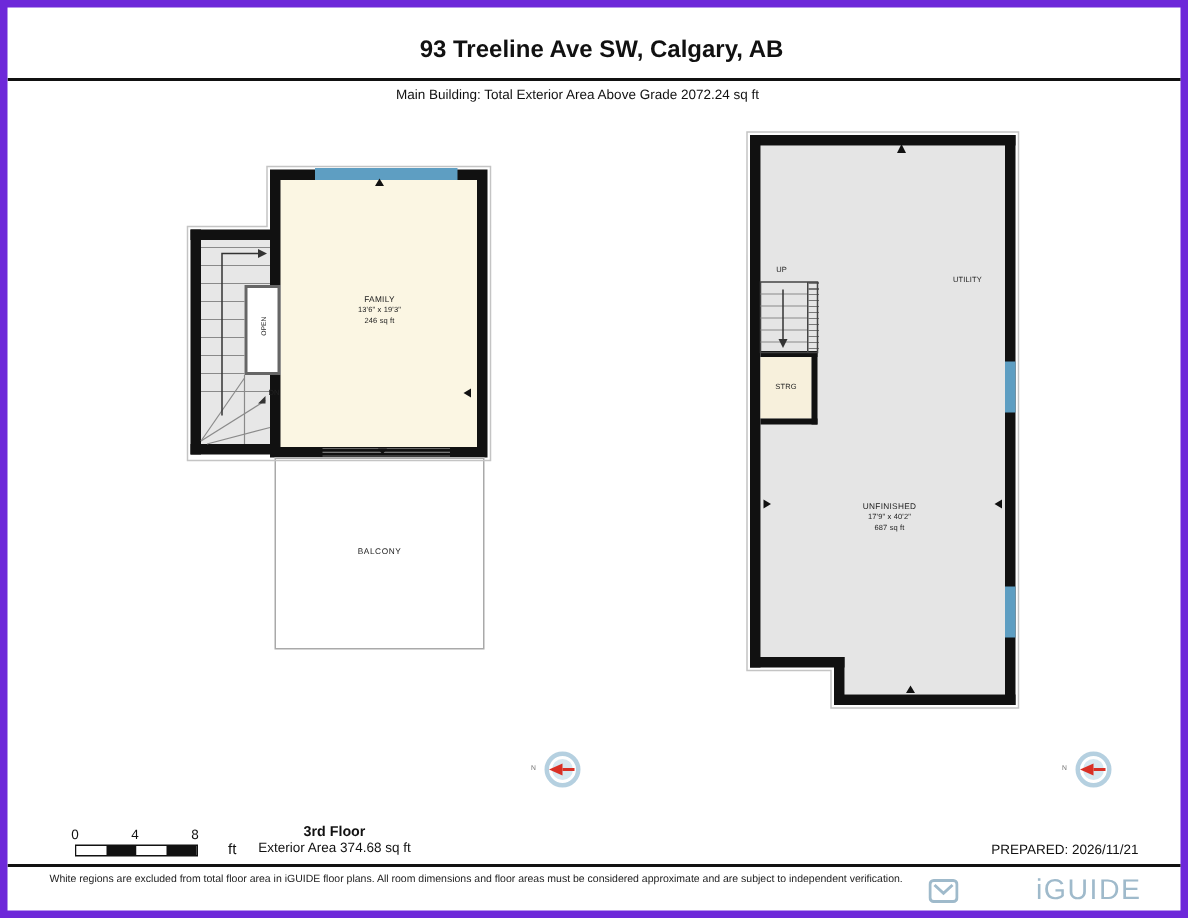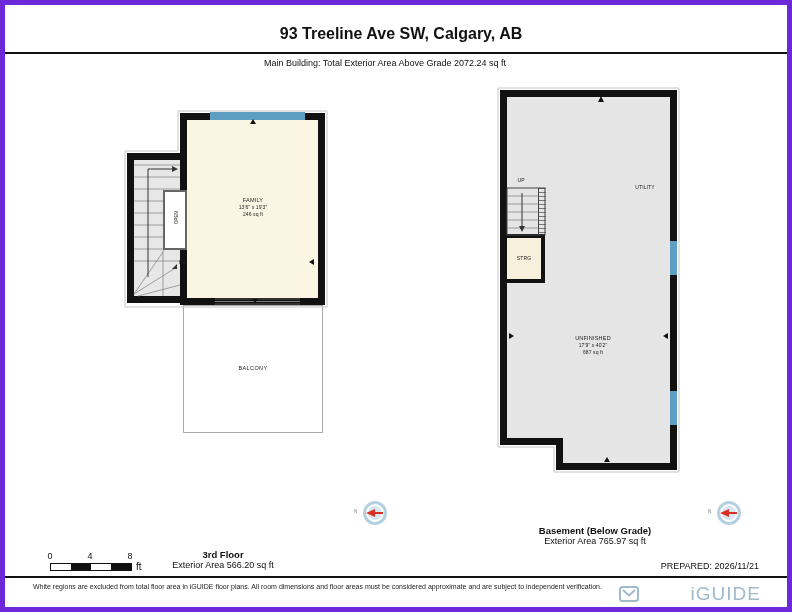--- a/index.html
+++ b/index.html
@@ -148,37 +148,33 @@
   <div class="compass" style="left:712px;top:496px;">
     <span class="nlab">N</span>
     <div class="ring"></div>
     <div class="disc"></div>
     <div class="tri"></div>
     <div class="tail"></div>
   </div>
 
   <div class="abs ctr" style="left:118px;top:520px;width:200px;margin-top:24px;">
     <div class="caption-title">3rd Floor</div>
-    <div class="caption-sub">Exterior Area 566.20 sq ft</div>
-  </div>
-  <div class="abs ctr" style="left:490px;top:520px;width:200px;">
-    <div class="caption-title">Basement (Below Grade)</div>
-    <div class="caption-sub">Exterior Area 765.97 sq ft</div>
+    <div class="caption-sub">Exterior Area 374.68 sq ft</div>
   </div>
 
   <div class="abs ctr" style="left:38px;top:546px;width:14px;font-size:9px;">0</div>
   <div class="abs ctr" style="left:78px;top:546px;width:14px;font-size:9px;">4</div>
   <div class="abs ctr" style="left:118px;top:546px;width:14px;font-size:9px;">8</div>
   <div class="scalebar">
     <i style="background:#fff;"></i>
       <i style="background:#111;"></i>
       <i style="background:#fff;"></i>
       <i style="background:#111;"></i>
   </div>
-  <div class="abs" style="left:131px;top:556px;font-size:10px;">ft</div>
+  <div class="abs" style="left:147px;top:556px;font-size:10px;">ft</div>
 
   <div class="abs" style="right:28px;top:556px;font-size:9px;">PREPARED: 2026/11/21</div>
 
   <div class="abs" style="left:0;top:571px;width:792px;height:2px;background:#111;"></div>
   <div class="abs" style="left:28px;top:578px;width:620px;font-size:7px;color:#222;">White regions are excluded from total floor area in iGUIDE floor plans. All room dimensions and floor areas must be considered approximate and are subject to independent verification.</div>
   <div class="logo">
     <svg width="20" height="16" viewBox="0 0 20 16">
       <rect x="1" y="1" width="18" height="14" rx="2.5" fill="none" stroke="#9FBACB" stroke-width="2"></rect>
       <polyline points="4,4 10,9.5 16,4" fill="none" stroke="#9FBACB" stroke-width="2"></polyline>
     </svg>

